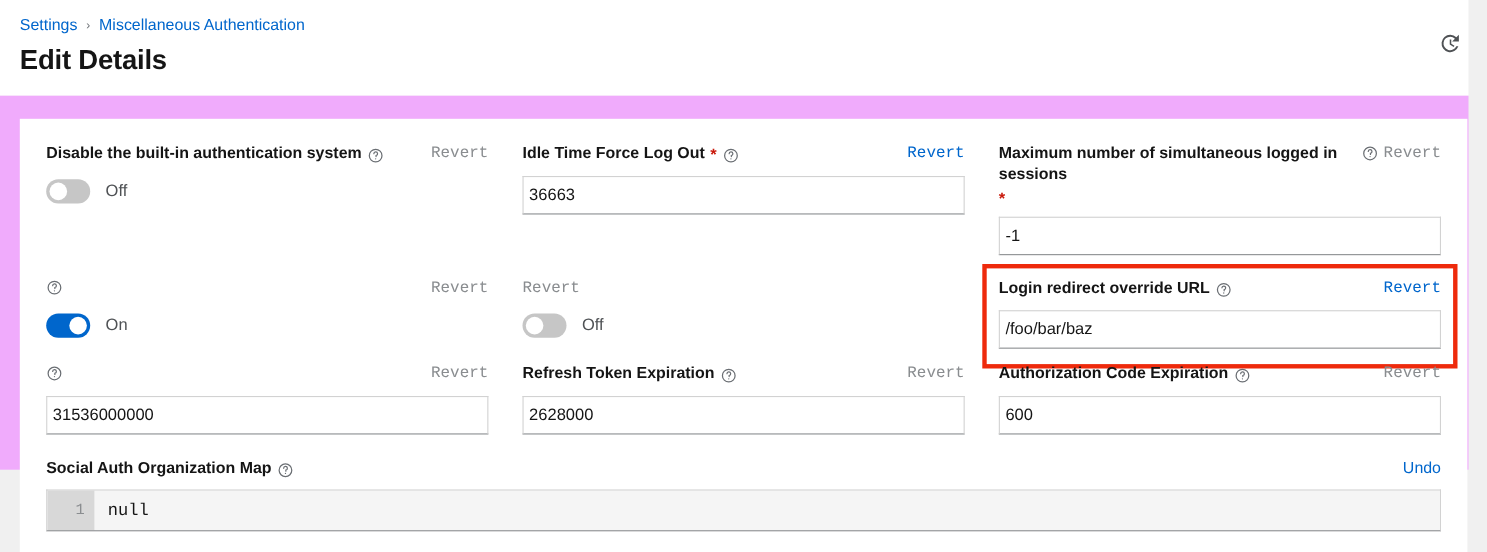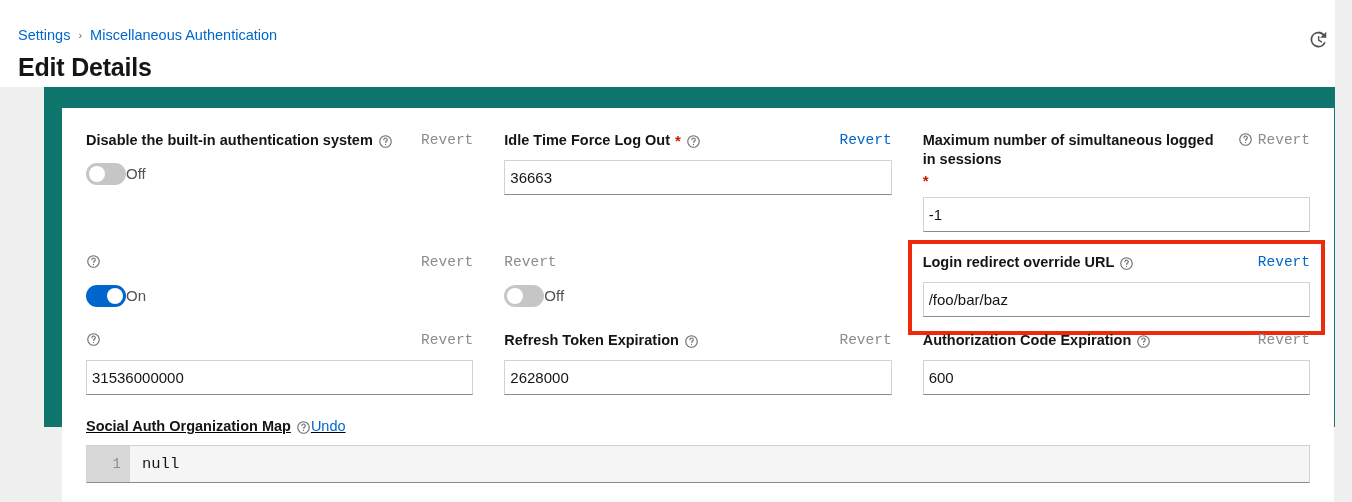--- a/index.html
+++ b/index.html
@@ -17,21 +17,20 @@
     background: #ffffff;
     padding: 14px 20px 0 18px;
   }
   .breadcrumb {
     display: flex;
     align-items: center;
     font-size: 14.5px;
     line-height: 18px;
     height: 18px;
     gap: 7px;
-    margin-top: 12px;
   }
   .crumb-link {
     color: #0066cc;
     text-decoration: none;
     cursor: pointer;
     white-space: nowrap;
   }
   .crumb-sep {
     color: #6a6e73;
     font-size: 11px;
@@ -55,23 +54,22 @@
     border: none; background: transparent;
     cursor: pointer;
     border-radius: 3px;
     color: #4f5255;
   }
 
   
   .body-area {
     position: relative;
     height: 340px;
-    background: #0f766e;
+    background: #f0abfc;
     padding: 21px 18px 0 18px;
-    margin-left: 44px;
   }
   .card {
     position: relative;
     background: #ffffff;
     height: 394px;
     padding: 23px 24px 0 24px;
     overflow: hidden;
   }
   .scroll-gutter {
     position: absolute;
@@ -151,21 +149,21 @@
     background: #ffffff;
     font-family: "Liberation Sans", sans-serif;
     font-size: 15px;
     color: #151515;
     padding: 0 5px;
     border-radius: 0;
     outline: none;
   }
 
   
-  .toggle-row { display: flex; align-items: center; height: 28px; }
+  .toggle-row { display: flex; align-items: center; gap: 14px; height: 28px; }
   .toggle {
     position: relative;
     width: 40px; height: 22px;
     border-radius: 11px;
     background: #c6c6c6;
     cursor: pointer;
     border: none;
     flex: 0 0 40px;
     transition: background .12s;
   }
@@ -191,24 +189,23 @@
     outline-offset: 0;
     padding: 9px 11px 12px 11px;
     margin: -9px -11px 0 -11px;
   }
 
   
   .code-field { grid-column: 1 / -1; padding-bottom: 0; }
   .code-head {
     display: flex;
     align-items: center;
-    justify-content: flex-start;
+    justify-content: space-between;
     margin-bottom: 9px;
     min-height: 20px;
-    text-decoration: underline;
   }
   .code-editor {
     display: flex;
     border: 1px solid #d2d2d2;
     border-bottom: 1px solid #8a8d90;
     background: #f5f5f5;
     height: 38px;
     overflow: hidden;
   }
   .gutter {

